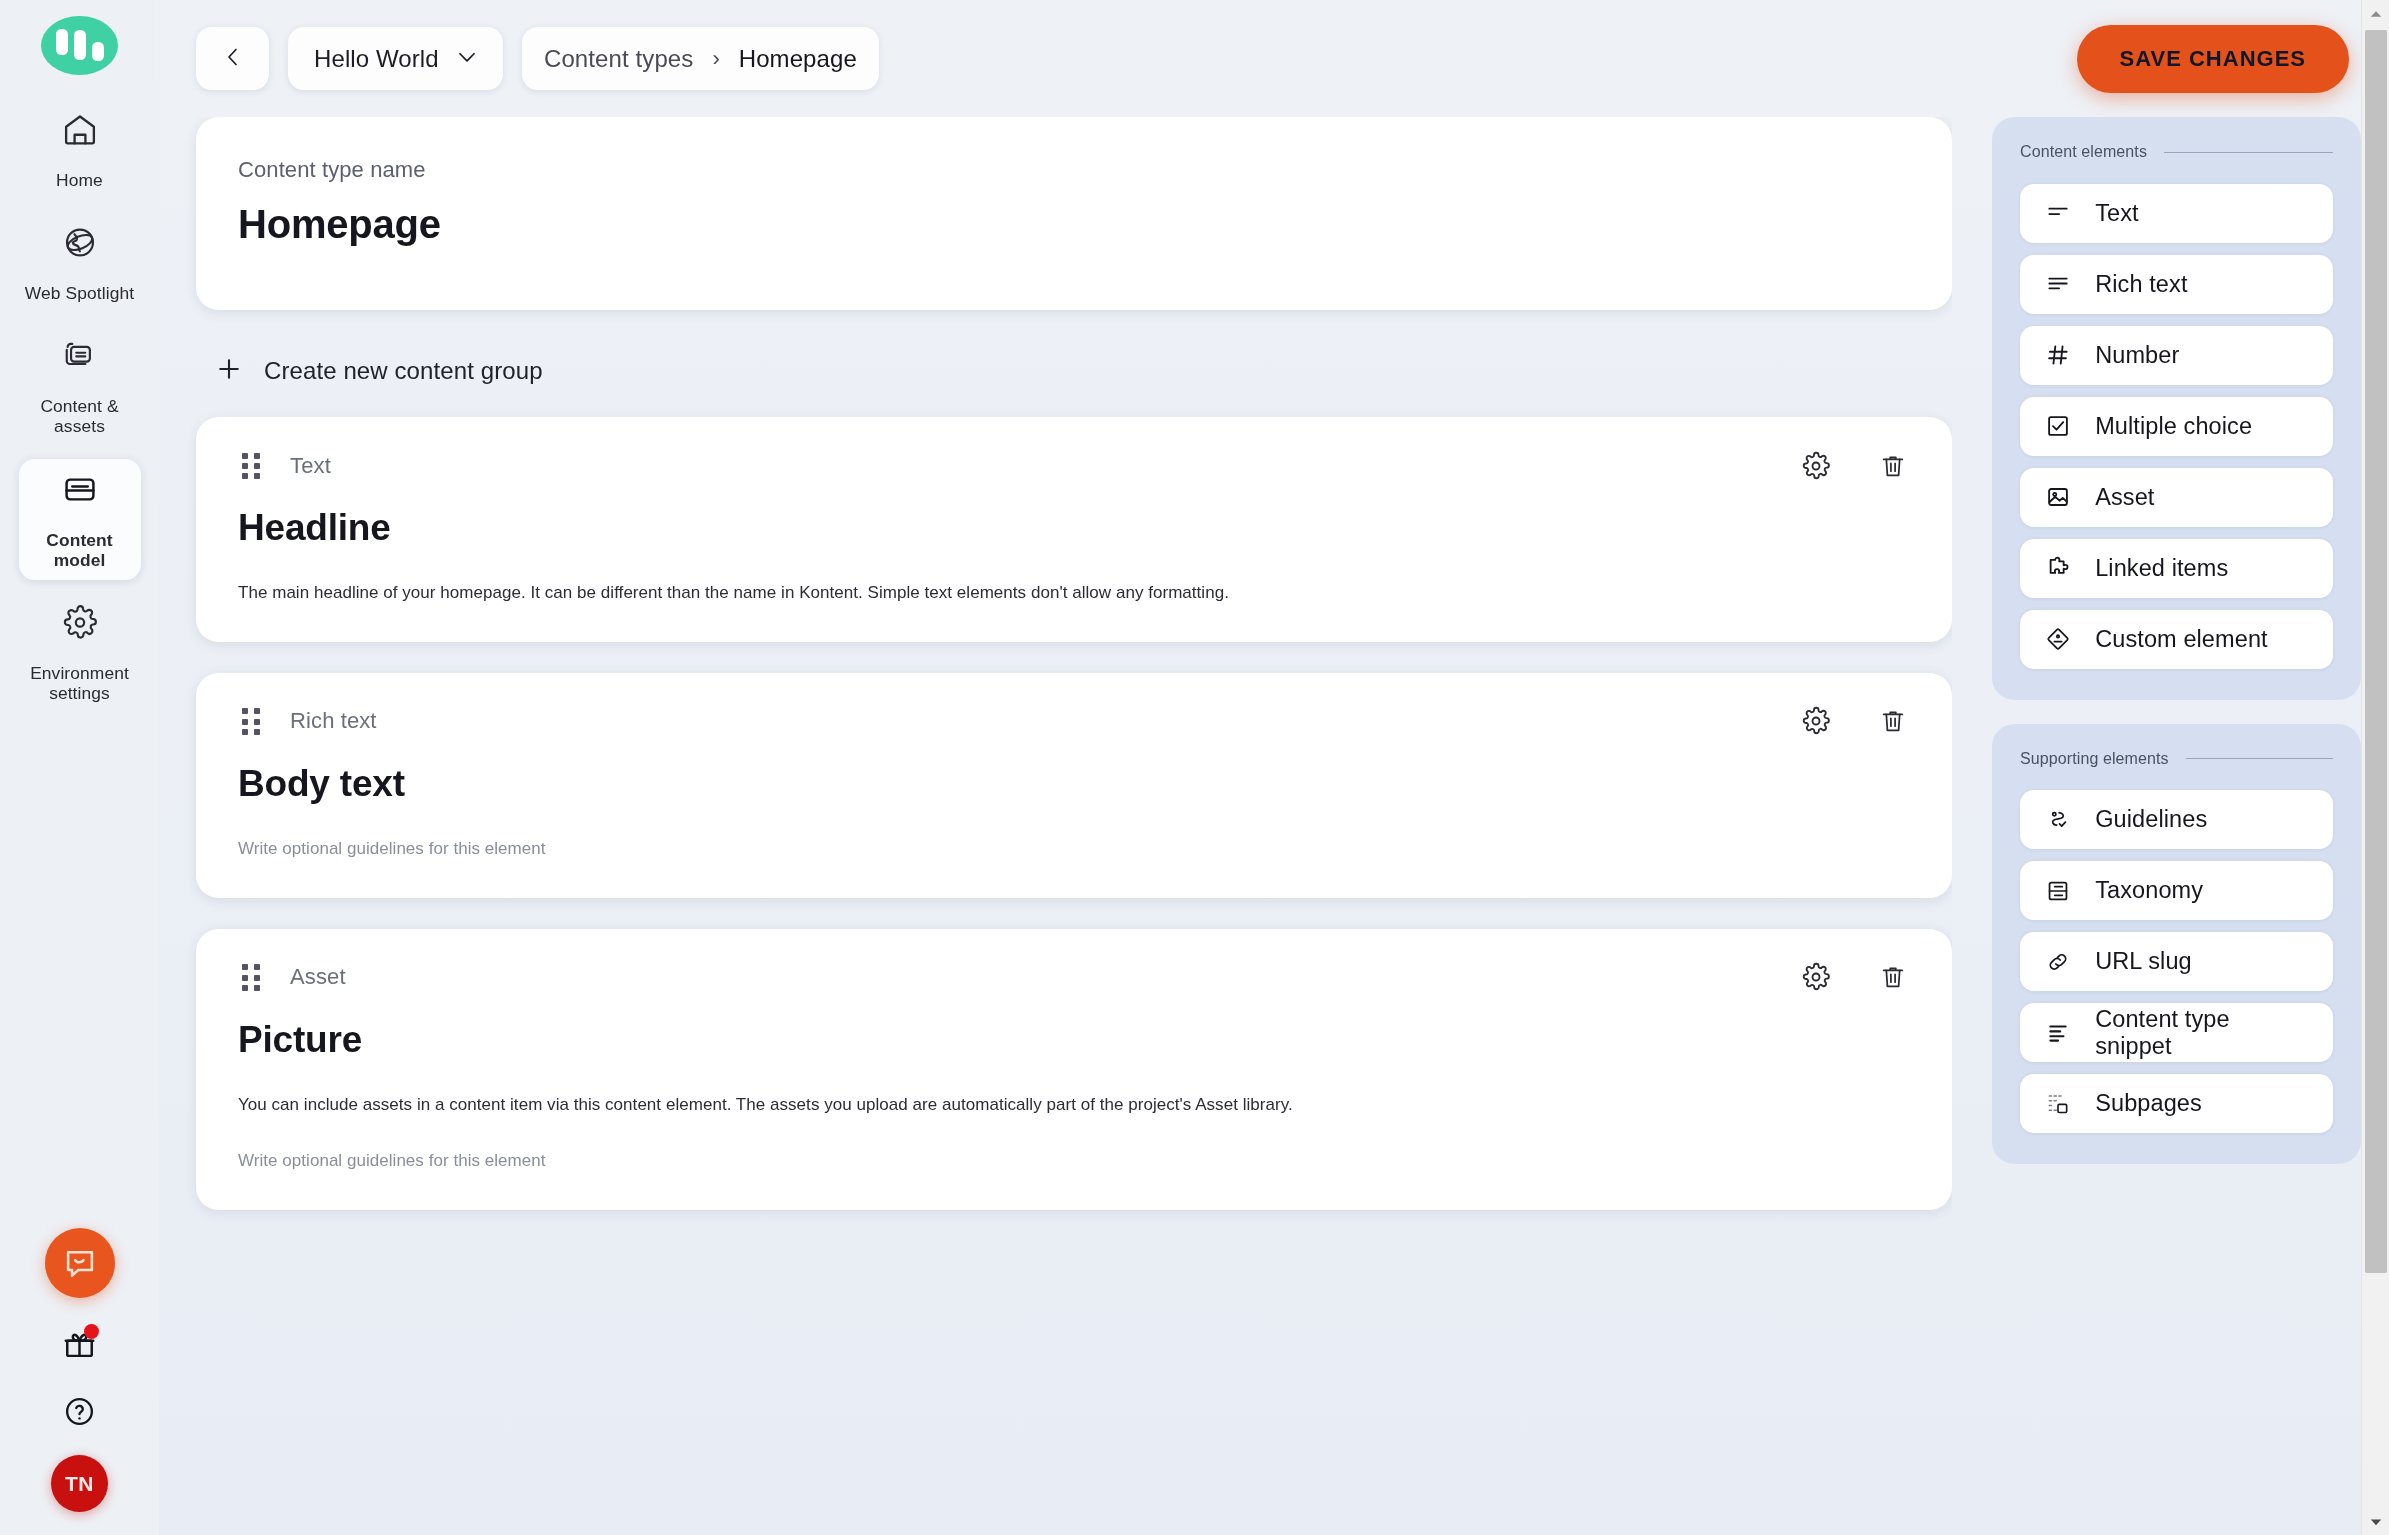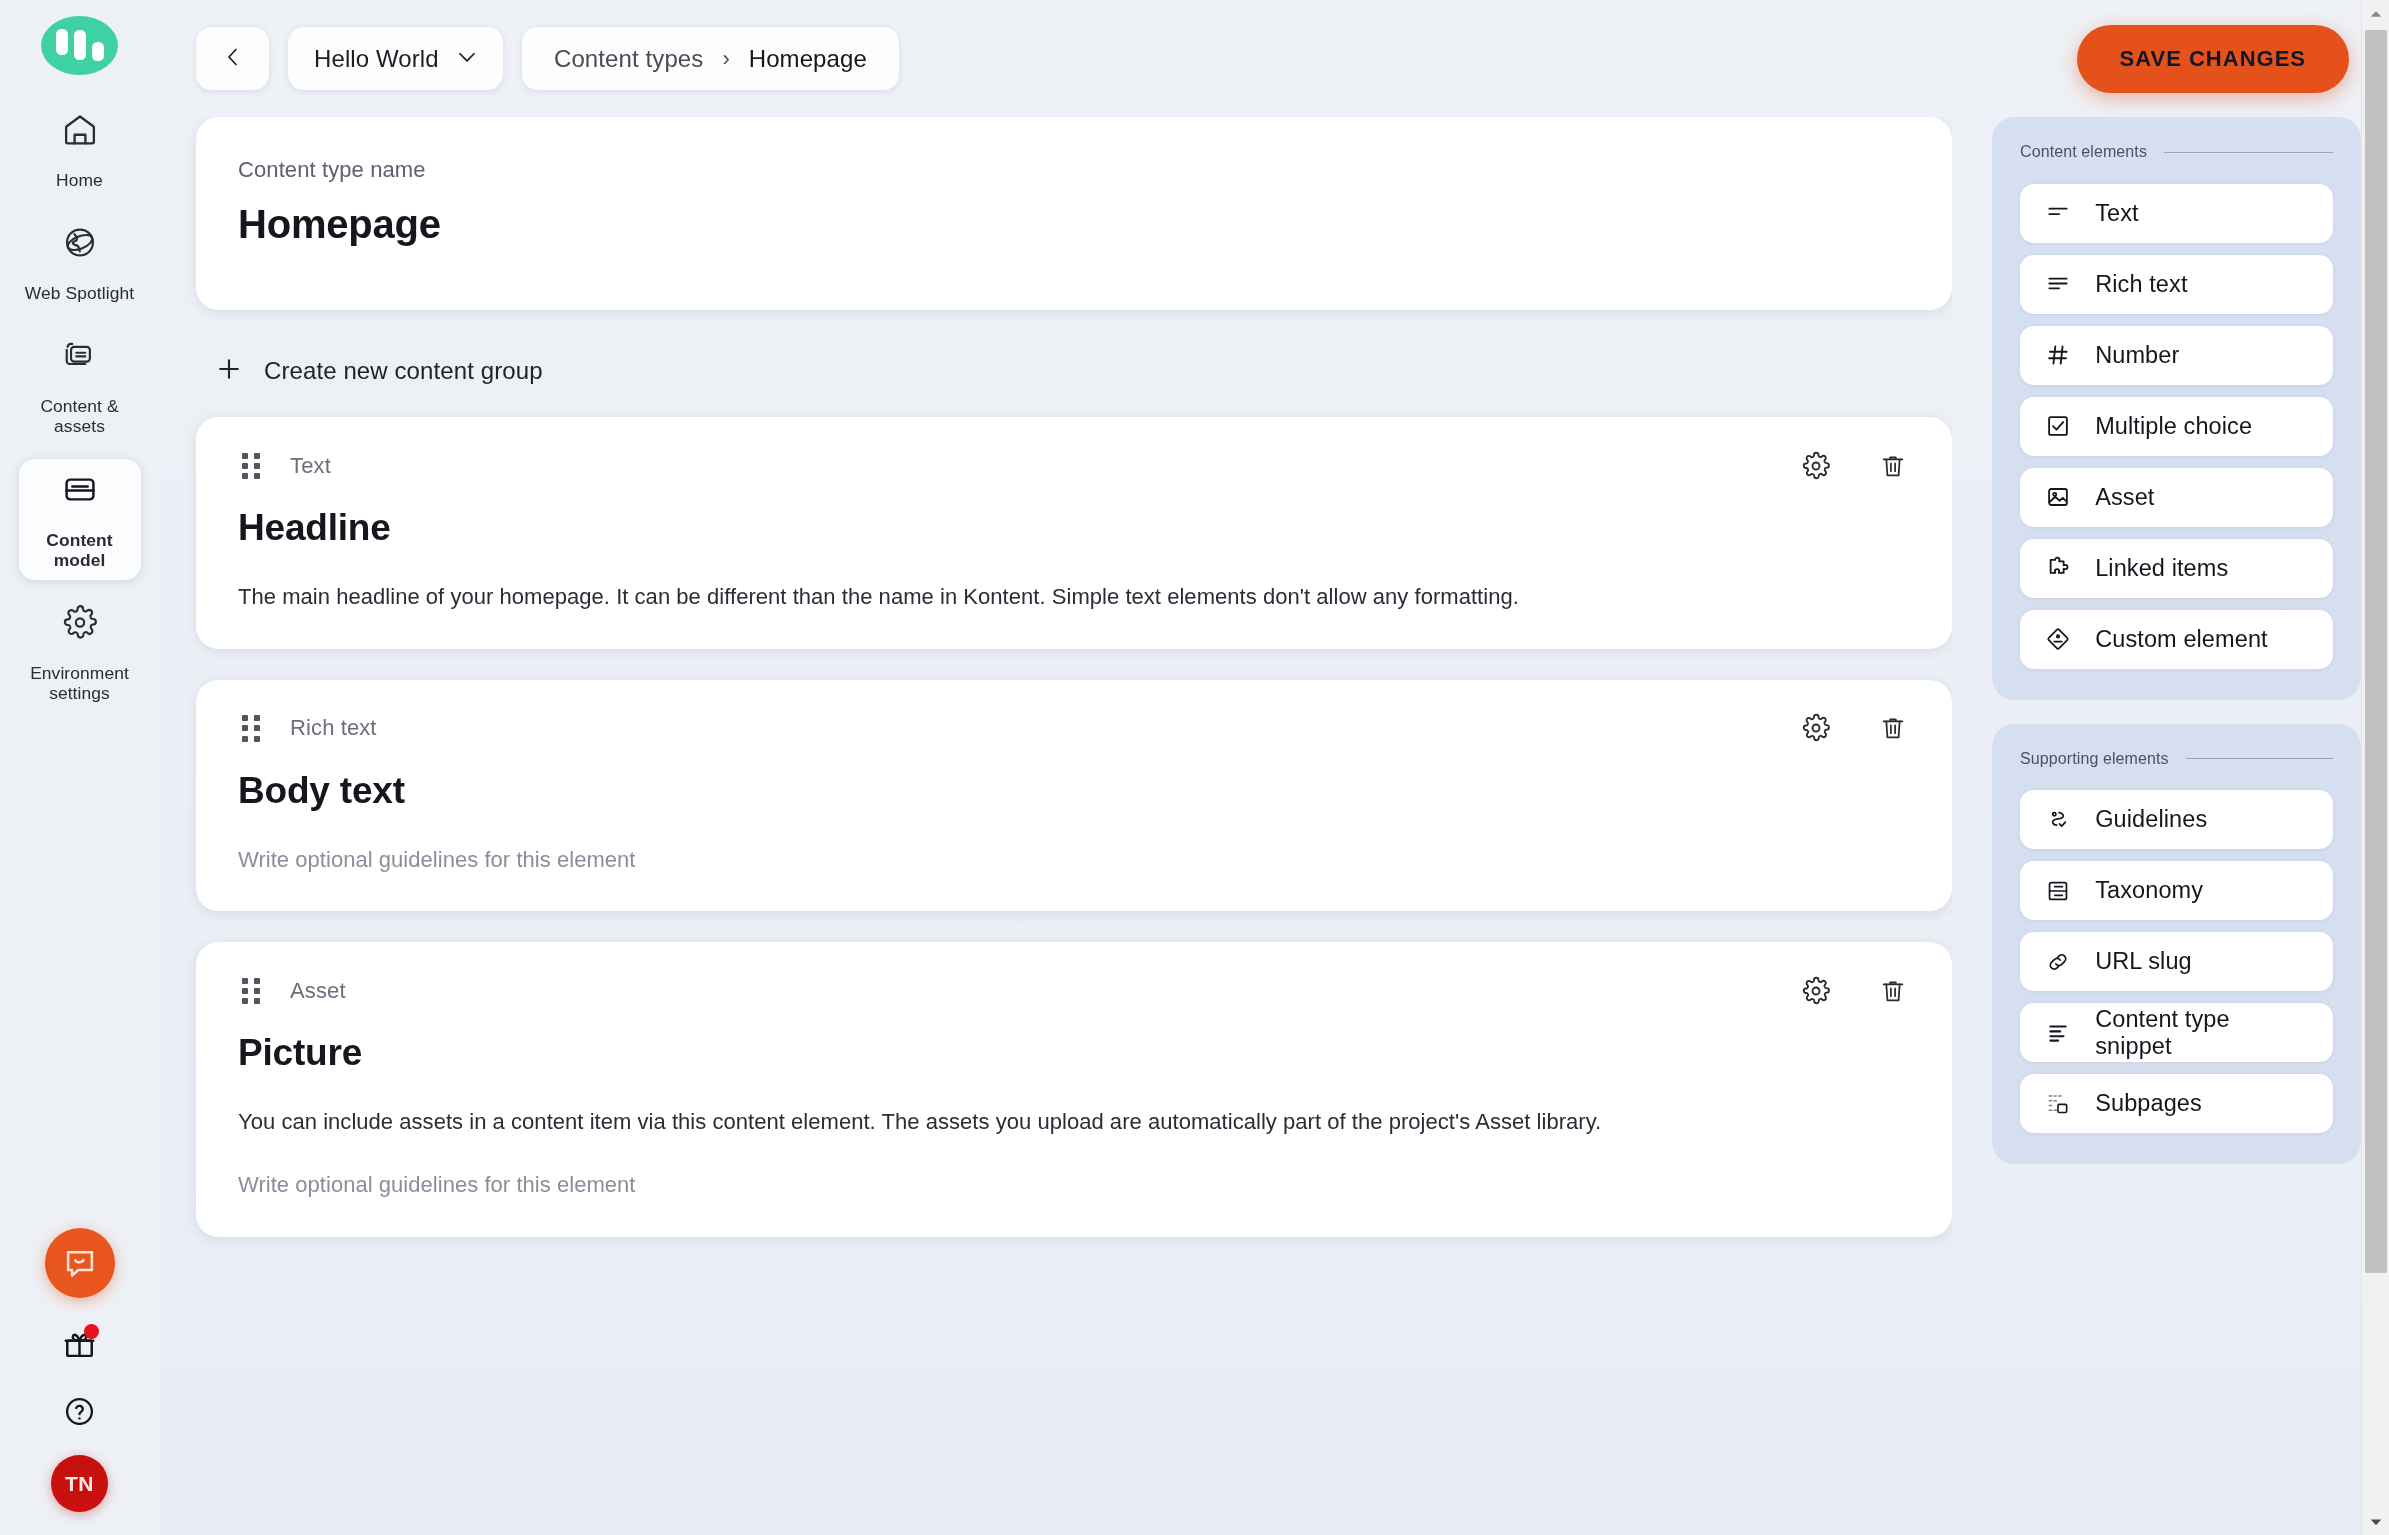--- a/index.html
+++ b/index.html
@@ -126,21 +126,21 @@
     border-radius: 15.7px;
     box-shadow: 0 1.7px 6px rgba(40,60,100,.10);
     display: flex;
     align-items: center;
     height: 63px;
     cursor: pointer;
   }
   .back-pill { width: 73px; justify-content: center; }
   .env-pill { padding: 0 22.6px 0 26px; gap: 15.7px; }
   .env-name { font-size: 24px; color: #1d1d26; letter-spacing: 0.1px; }
-  .crumb-pill { padding: 0 32px; gap: 19px; }
+  .crumb-pill { padding: 0 22px; gap: 19px; }
   .crumb-a { font-size: 24px; color: #4b4b57; letter-spacing: 0.1px; }
   .crumb-sep { color: #4b4b57; font-size: 22px; }
   .crumb-b { font-size: 24px; color: #16161e; letter-spacing: 0.1px; }
 
   .topbar-spacer { flex: 1; }
   .save-btn {
     background: #e4511a;
     color: #0f172a;
     border: none;
     border-radius: 35px;
@@ -196,21 +196,21 @@
     grid-template-rows: repeat(3, 6px);
     gap: 4.3px 6px;
     cursor: grab;
     margin-left: 3.5px;
   }
   .drag-handle i { background: #54545f; border-radius: 0.9px; display: block; width: 6px; height: 6px; }
   .elem-type { font-size: 22px; color: #6b6f7d; margin-left: 26px; letter-spacing: 0.1px; }
   .elem-actions { margin-left: auto; display: flex; align-items: center; gap: 42px; }
   .icon-btn { width: 35px; height: 35px; display: flex; align-items: center; justify-content: center; cursor: pointer; }
   .elem-title { font-size: 37px; font-weight: 700; color: #16161e; margin-top: 24px; letter-spacing: -0.2px; }
-  .elem-guideline { font-size: 22px; color: #2c2c36; margin-top: 33px; line-height: 1.35; letter-spacing: 0.04px; }
+  .elem-guideline { font-size: 17px; color: #2c2c36; margin-top: 33px; line-height: 1.35; letter-spacing: 0.04px; }
   .elem-guideline.placeholder { color: #8a8e9c; }
 
   
   .rail {
     width: 409px;
     flex: 0 0 409px;
     padding: 0 0 0 40px;
     display: flex;
     flex-direction: column;
     gap: 24px;

